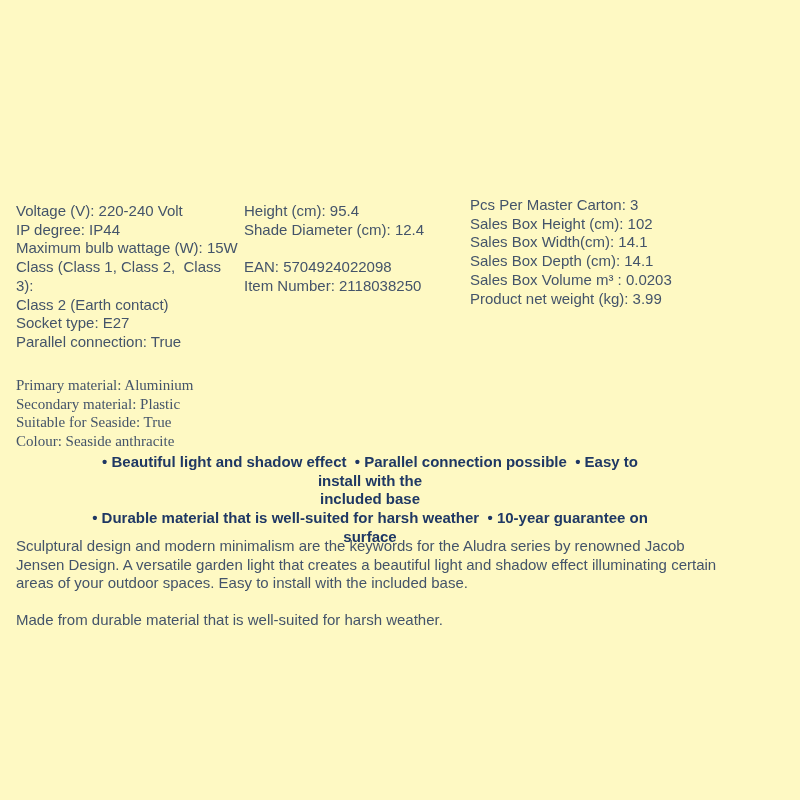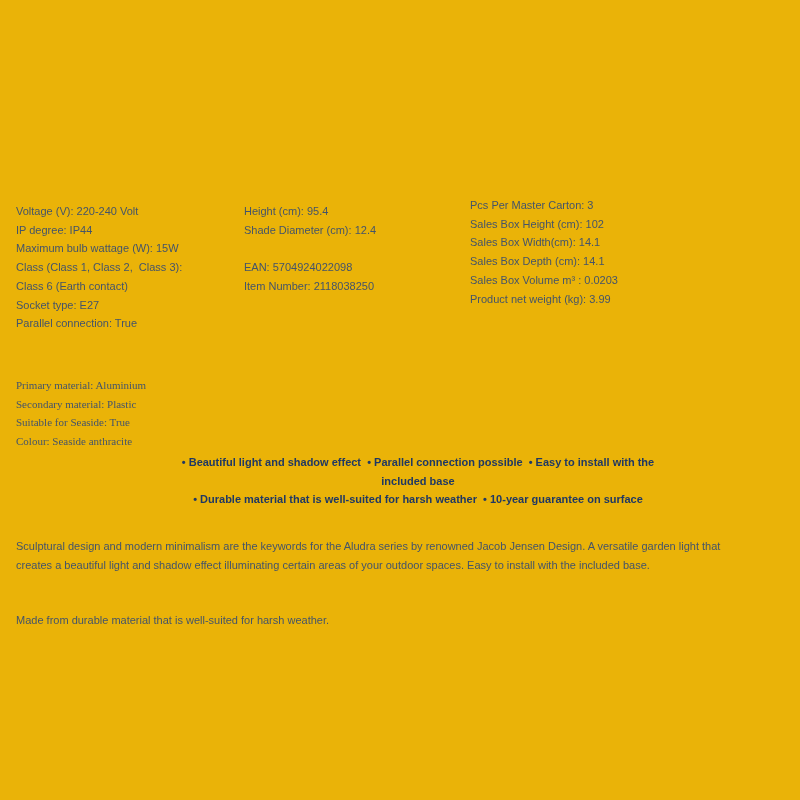--- a/index.html
+++ b/index.html
@@ -4,64 +4,63 @@
 <style>
   html, body {
     margin: 0;
     padding: 0;
     background: #ffffff;
   }
   .page {
     position: relative;
     width: 800px;
     height: 800px;
-    background: #eab308;
+    background: #fef9c3;
     overflow: hidden;
     font-family: "Liberation Sans", sans-serif;
-    font-size: 11px;
+    font-size: 15px;
     line-height: 18.7px;
     color: #44546a;
   }
   .col {
     position: absolute;
   }
   .line {
     white-space: pre-wrap;
   }
   .spacer-line {
     height: 18.7px;
   }
   .highlights {
     position: absolute;
     left: 90px;
     top: 453px;
     width: 560px;
     text-align: center;
     font-weight: bold;
     color: #1f3864;
-    margin-left: 48px;
   }
   .para {
     position: absolute;
     left: 16px;
     width: 714px;
     white-space: pre-wrap;
   }
 </style>
 </head>
 <body>
 
 <div class="page">
 
   <div class="col" style="left:16px; top:202px; width:225px;">
     <div class="line">Voltage (V): 220-240 Volt</div>
     <div class="line">IP degree: IP44</div>
     <div class="line">Maximum bulb wattage (W): 15W</div>
     <div class="line">Class (Class 1, Class 2,  Class 3):</div>
-    <div class="line">Class 6 (Earth contact)</div>
+    <div class="line">Class 2 (Earth contact)</div>
     <div class="line">Socket type: E27</div>
     <div class="line">Parallel connection: True</div>
   </div>
 
   <div class="col" style="left:244px; top:202px; width:215px;">
     <div class="line">Height (cm): 95.4</div>
     <div class="line">Shade Diameter (cm): 12.4</div>
     <div class="spacer-line"></div>
     <div class="line">EAN: 5704924022098</div>
     <div class="line">Item Number: 2118038250</div>

